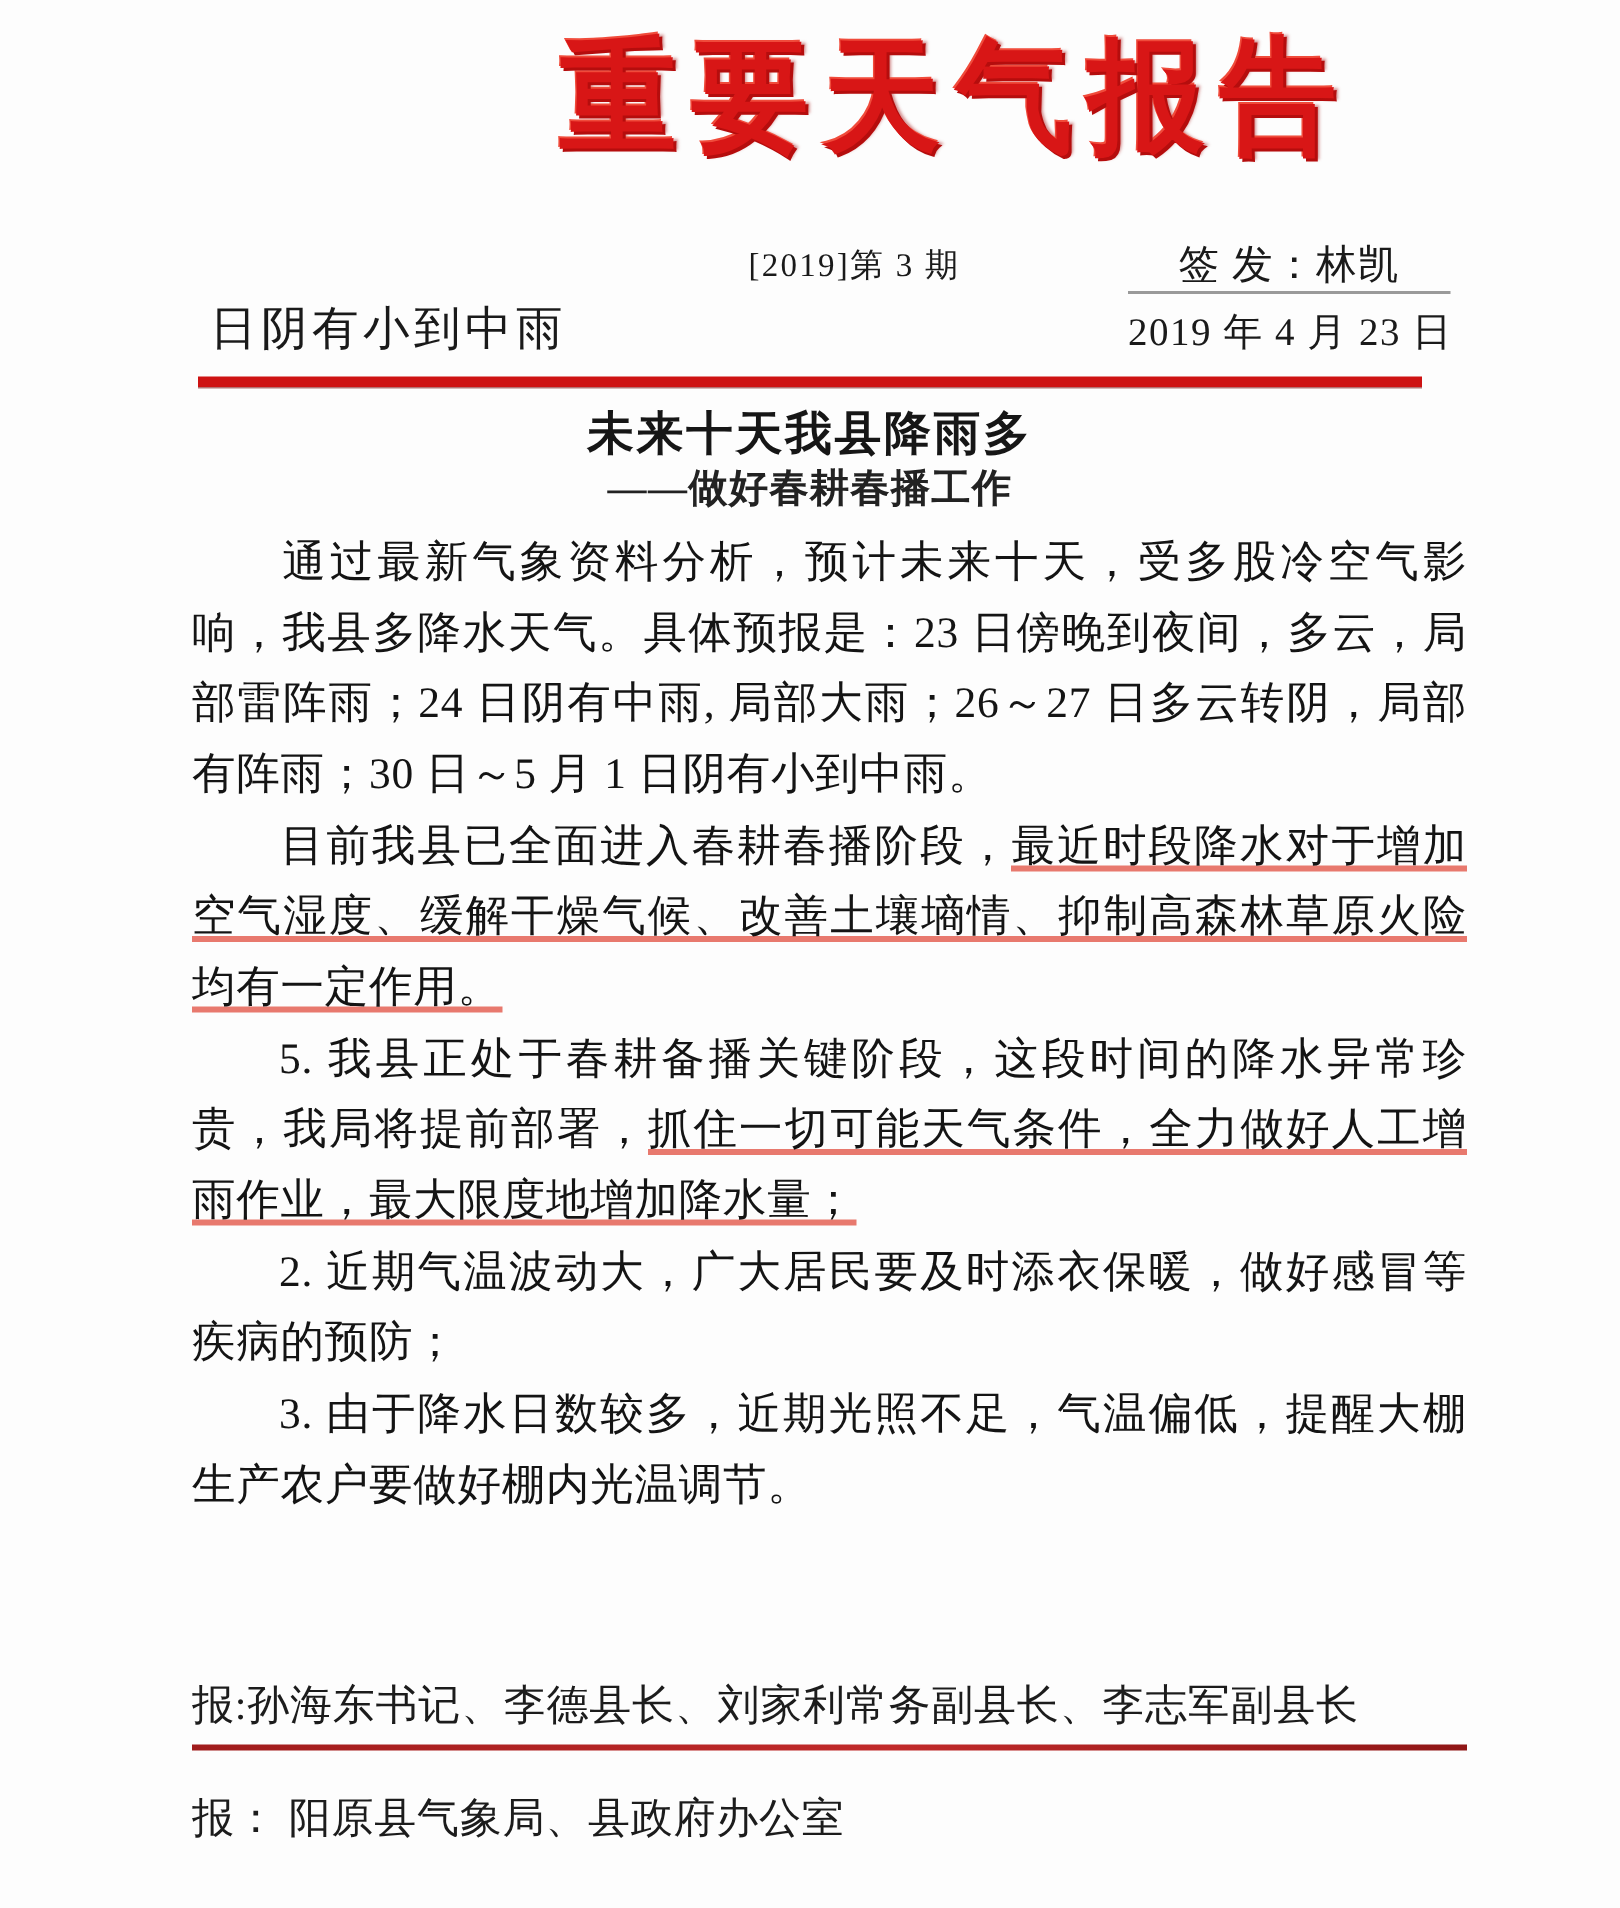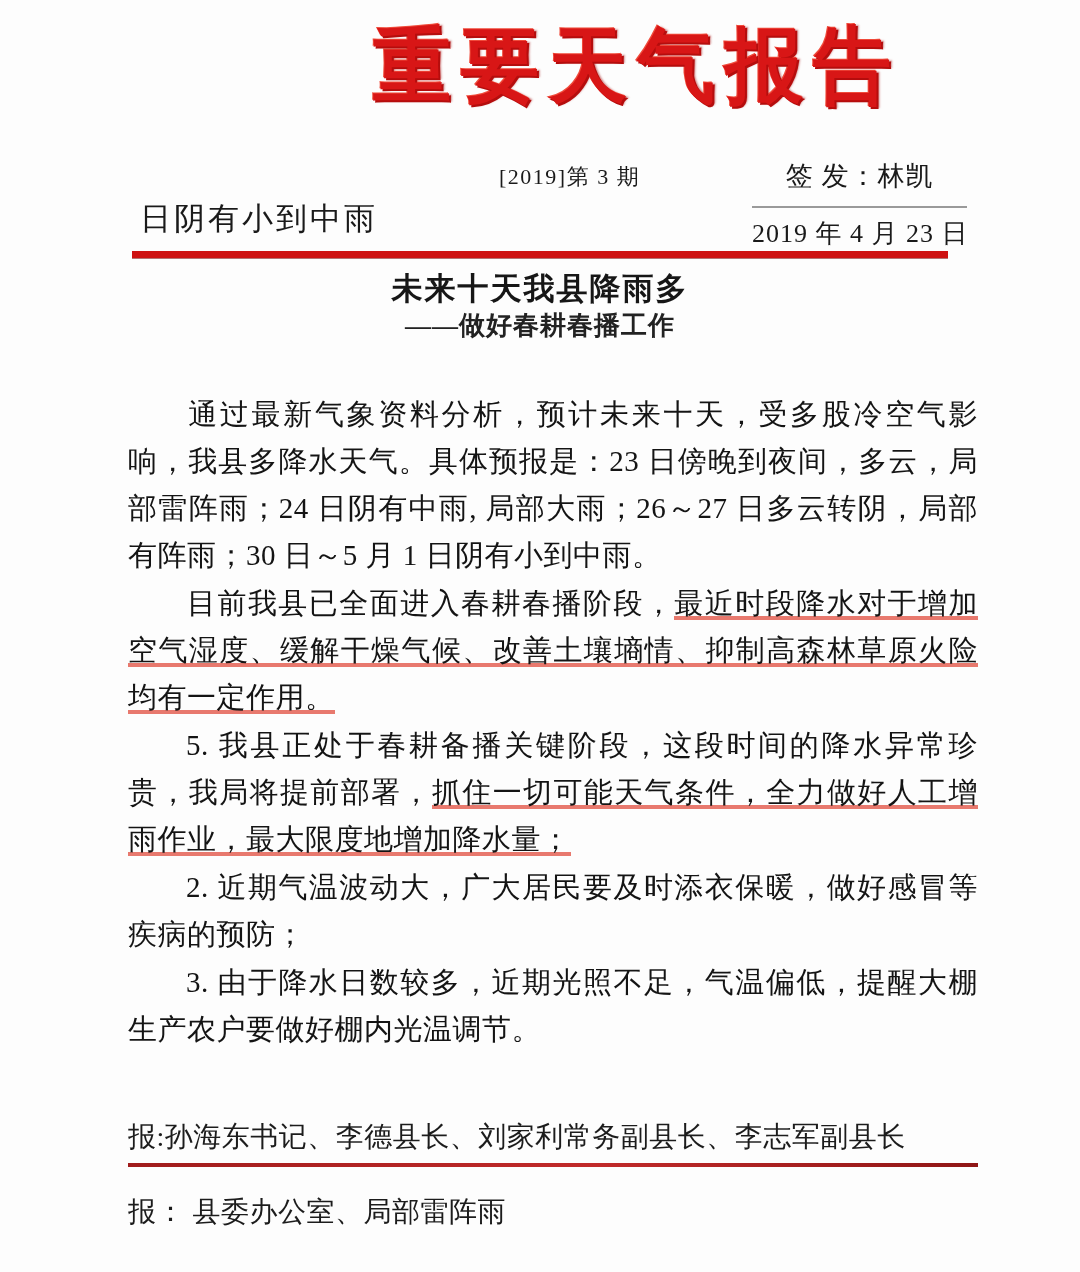--- a/index.html
+++ b/index.html
@@ -74,21 +74,21 @@
     position: absolute;
     left: 752px;
     top: 0px;
     width: 215px;
     text-align: center;
   }
   .signer-line {
     font-size: 27px;
     letter-spacing: 1px;
     white-space: nowrap;
-    padding-bottom: 12px;
+    padding-bottom: 0;
   }
   .signer-rule {
     height: 2px;
     background: #9a9a9a;
     width: 100%;
   }
   .signer-date {
     font-size: 26px;
     letter-spacing: 1px;
     white-space: nowrap;
@@ -131,21 +131,20 @@
     letter-spacing: 1px;
     color: #222;
   }
 
   
   .body-text {
     position: absolute;
     left: 128px;
     top: 352px;
     width: 850px;
-    margin-top: 39px;
   }
   .para {
     font-size: 29px;
     line-height: 47px;
     letter-spacing: 0.5px;
     text-align: justify;
     margin: 0 0 1px 0;
     color: #141414;
   }
   .para .indent { display: inline-block; width: 58px; }
@@ -216,16 +215,16 @@
 
     <p class="para"><span class="indent"></span><span>2. 近期气温波动大，广大居民要及时添衣保暖，做好感冒等疾病的预防；</span></p>
 
     <p class="para"><span class="indent"></span><span>3. 由于降水日数较多，近期光照不足，气温偏低，提醒大棚生产农户要做好棚内光温调节。</span></p>
 
   </div>
 
   <div class="footer">
     <div class="footer-line">报:孙海东书记、李德县长、刘家利常务副县长、李志军副县长</div>
     <div class="footer-rule"></div>
-    <div class="footer-line footer-line-2">报： 县委办公室、局部雷阵雨</div>
+    <div class="footer-line footer-line-2">报： 阳原县气象局、县政府办公室</div>
   </div>
 
 </div>
 
 </body></html>

